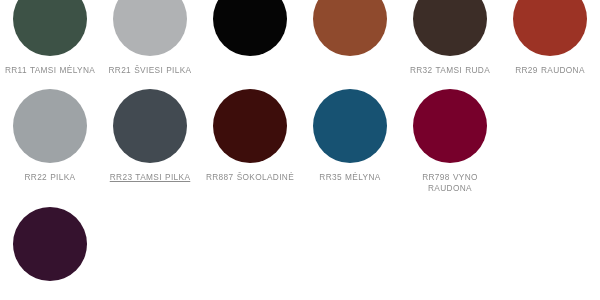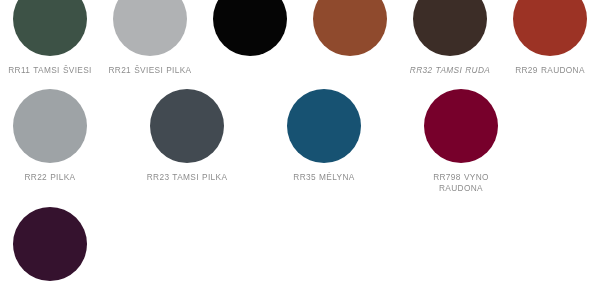--- a/index.html
+++ b/index.html
@@ -24,21 +24,21 @@
   }
 
   .swatch-row {
     display: flex;
     align-items: flex-start;
     width: 600px;
   }
 
   
   .row-1 { margin-top: -18px; }
-  .row-2 { margin-top: 13px; gap: 37px; }
+  .row-2 { margin-top: 13px; }
   .row-3 { margin-top: 13px; }
 
   .swatch-cell {
     width: 100px;
     flex: 0 0 100px;
     display: flex;
     flex-direction: column;
     align-items: center;
     box-sizing: border-box;
   }
@@ -62,50 +62,54 @@
   }
 </style>
 </head>
 <body style="background: rgb(255, 255, 255);">
 
 <div id="swatch-grid">
 
   <div class="swatch-row row-1">
     <div class="swatch-cell">
       <span class="swatch-dot" style="background: rgb(61, 82, 70);"></span>
-      <span class="swatch-label" style="color: rgb(141, 141, 141);">RR11 TAMSI ŠVIESI</span>
+      <span class="swatch-label" style="color: rgb(141, 141, 141);">RR11 TAMSI MĖLYNA</span>
     </div>
     <div class="swatch-cell">
       <span class="swatch-dot" style="background: rgb(176, 178, 180);"></span>
       <span class="swatch-label" style="color: rgb(141, 141, 141); text-align: center;">RR21 ŠVIESI PILKA</span>
     </div>
     <div class="swatch-cell">
       <span class="swatch-dot" style="background: rgb(5, 5, 5);"></span>
     </div>
     <div class="swatch-cell">
       <span class="swatch-dot" style="background: rgb(143, 74, 45);"></span>
     </div>
     <div class="swatch-cell">
       <span class="swatch-dot" style="background: rgb(60, 45, 39);"></span>
-      <span class="swatch-label" style="color: rgb(141, 141, 141); font-style: italic;">RR32 TAMSI RUDA</span>
+      <span class="swatch-label" style="color: rgb(141, 141, 141);">RR32 TAMSI RUDA</span>
     </div>
     <div class="swatch-cell">
       <span class="swatch-dot" style="background: rgb(156, 51, 37);"></span>
       <span class="swatch-label" style="color: rgb(141, 141, 141);">RR29 RAUDONA</span>
     </div>
   </div>
 
   <div class="swatch-row row-2">
     <div class="swatch-cell">
       <span class="swatch-dot" style="background: rgb(158, 163, 166);"></span>
       <span class="swatch-label" style="color: rgb(141, 141, 141);">RR22 PILKA</span>
     </div>
     <div class="swatch-cell">
       <span class="swatch-dot" style="background: rgb(66, 74, 81);"></span>
-      <span class="swatch-label" style="color: rgb(141, 141, 141);">RR23 TAMSI PILKA</span>
+      <span class="swatch-label" style="color: rgb(141, 141, 141); text-decoration: underline;">RR23 TAMSI PILKA</span>
+    </div>
+    <div class="swatch-cell">
+      <span class="swatch-dot" style="background: rgb(61, 13, 11);"></span>
+      <span class="swatch-label" style="color: rgb(141, 141, 141);">RR887 ŠOKOLADINĖ</span>
     </div>
     <div class="swatch-cell">
       <span class="swatch-dot" style="background: rgb(23, 82, 114);"></span>
       <span class="swatch-label" style="color: rgb(141, 141, 141);">RR35 MĖLYNA</span>
     </div>
     <div class="swatch-cell">
       <span class="swatch-dot" style="background: rgb(119, 0, 43);"></span>
       <span class="swatch-label" style="color: rgb(141, 141, 141);">RR798 VYNO RAUDONA</span>
     </div>
   </div>

